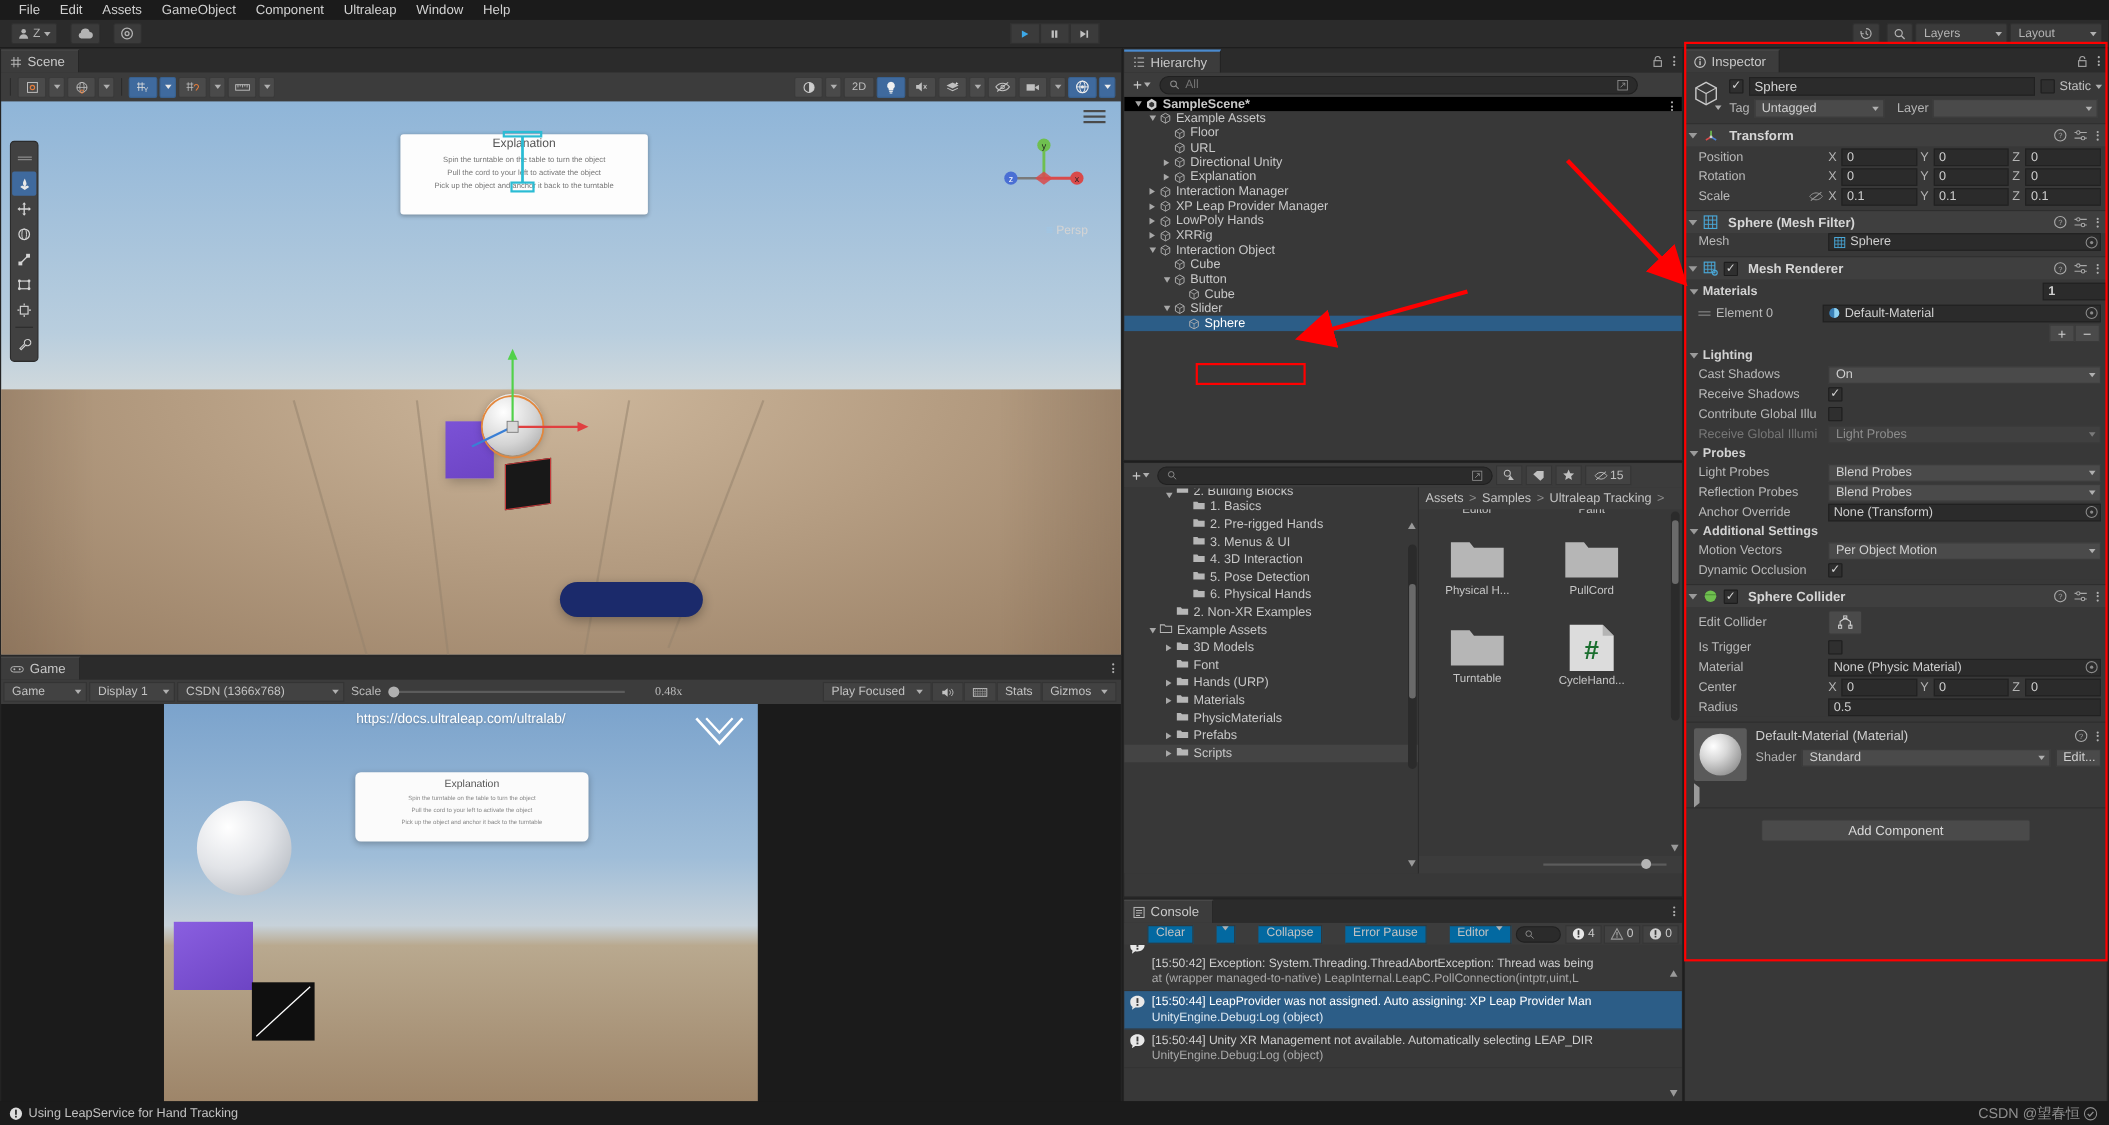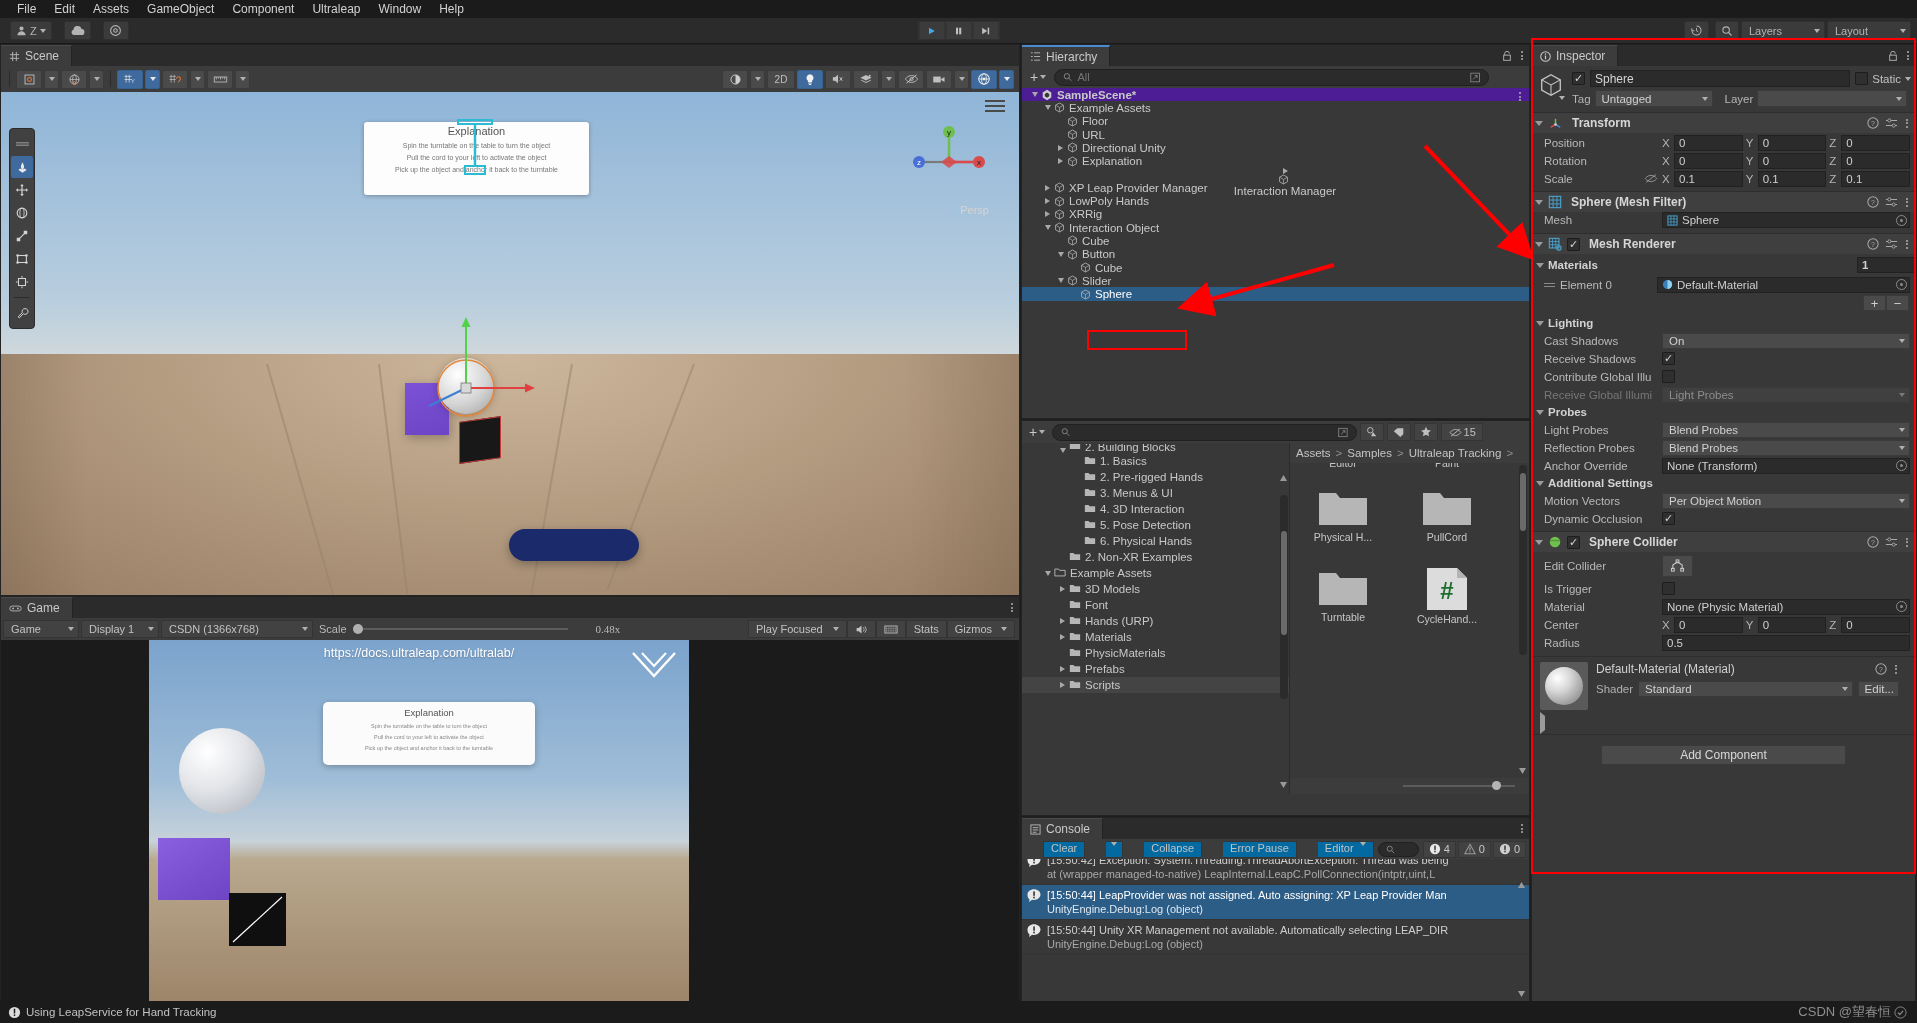--- a/index.html
+++ b/index.html
@@ -130,21 +130,21 @@
   #hier-panel { left: 1021px; top: 44px; width: 509px; height: 375px; }
   .h-toolbar { height: 22px; background: #3c3c3c; display: flex; align-items: center; padding: 0 4px; gap: 4px; }
   .plus-btn { display: flex; align-items: center; gap: 2px; color: #c8c8c8; font-size: 14px; padding: 0 4px; cursor: pointer; }
   .search-field {
     flex: 1; height: 17px; background: #2b2b2b; border: 1px solid #202020; border-radius: 9px;
     display: flex; align-items: center; padding: 0 8px; gap: 5px; color: #8a8a8a; font-size: 11px;
   }
   .search-field input { background: transparent; border: none; outline: none; color: #c8c8c8; font-size: 11px; width: 100%; font-family: inherit; }
   .tree { background: #383838; height: calc(100% - 43px); overflow: hidden; position: relative; }
   .trow { height: 13.3px; display: flex; align-items: center; font-size: 11.5px; color: #c9c9c9; cursor: pointer; position: relative; white-space: nowrap; }
-  .trow.scene-root { background: #4c1d95; }
+  .trow.scene-root { background: #000000; }
   .trow.selected { background: #2c5d87; color: #fff; }
   .tw { width: 13px; display: flex; align-items: center; justify-content: center; flex-shrink: 0; }
   .arrow-r { width: 0; height: 0; border-top: 3.5px solid transparent; border-bottom: 3.5px solid transparent; border-left: 5px solid #a8a8a8; }
   .arrow-d { width: 0; height: 0; border-left: 3.5px solid transparent; border-right: 3.5px solid transparent; border-top: 5px solid #a8a8a8; }
   .trow .ico { margin-right: 4px; flex-shrink: 0; display: flex; }
   .hier-kebab { position: absolute; right: 6px; top: 2px; }
 
   
   #proj-panel { left: 1021px; top: 420px; width: 509px; height: 396px; }
   .p-toolbar { height: 22px; background: #3c3c3c; display: flex; align-items: center; padding: 0 3px; gap: 3px; }
@@ -763,21 +763,21 @@
             <span class="arrow-r"></span>
           </span>
           <span class="ico">
             <svg width="11" height="11" viewBox="0 0 14 14">
               <path d="M7 1.3l5 2.8v5.8L7 12.7 2 9.9V4.1z" fill="none" stroke="#b0b0b0" stroke-width="1.1"></path>
               <path d="M2 4.1l5 2.8 5-2.8M7 6.9v5.8" fill="none" stroke="#b0b0b0" stroke-width=".9"></path>
             </svg>
           </span>
           <span>Explanation</span>
         </div>
-        <div class="trow" style="padding-left: 19px; flex-direction: column;">
+        <div class="trow" style="padding-left: 19px;">
           <span class="tw">
             <span class="arrow-r"></span>
           </span>
           <span class="ico">
             <svg width="11" height="11" viewBox="0 0 14 14">
               <path d="M7 1.3l5 2.8v5.8L7 12.7 2 9.9V4.1z" fill="none" stroke="#b0b0b0" stroke-width="1.1"></path>
               <path d="M2 4.1l5 2.8 5-2.8M7 6.9v5.8" fill="none" stroke="#b0b0b0" stroke-width=".9"></path>
             </svg>
           </span>
           <span>Interaction Manager</span>
@@ -1204,21 +1204,21 @@
       </div>
     </div>
 
     <div class="c-list" id="cons-list">
         <div class="c-item" style="margin-top: -9px;">
           <span class="err-ico"><svg width="16" height="16" viewBox="0 0 16 16">
               <path d="M8 1.2c3.6 0 6.5 2.4 6.5 5.4 0 3-2.9 5.4-6.5 5.4-.7 0-1.3-.1-1.9-.2L3 14l.6-2.6C2.1 10.4 1.5 9 1.5 6.6 1.5 3.6 4.4 1.2 8 1.2z" fill="#e8e8e8"></path>
               <rect x="7.2" y="3.4" width="1.7" height="4.4" fill="#3c3c3c"></rect>
               <rect x="7.2" y="8.7" width="1.7" height="1.7" fill="#3c3c3c"></rect>
             </svg></span>
-          <div style="overflow: hidden;">
+          <div style="overflow: hidden; margin-top: 16px;">
             <div class="txt">[15:50:42] Exception: System.Threading.ThreadAbortException: Thread was being</div>
             <div class="txt sub">at (wrapper managed-to-native) LeapInternal.LeapC.PollConnection(intptr,uint,L</div>
           </div>
         </div>
         <div class="c-item sel">
           <span class="err-ico"><svg width="16" height="16" viewBox="0 0 16 16">
               <path d="M8 1.2c3.6 0 6.5 2.4 6.5 5.4 0 3-2.9 5.4-6.5 5.4-.7 0-1.3-.1-1.9-.2L3 14l.6-2.6C2.1 10.4 1.5 9 1.5 6.6 1.5 3.6 4.4 1.2 8 1.2z" fill="#e8e8e8"></path>
               <rect x="7.2" y="3.4" width="1.7" height="4.4" fill="#3c3c3c"></rect>
               <rect x="7.2" y="8.7" width="1.7" height="1.7" fill="#3c3c3c"></rect>
             </svg></span>
@@ -1622,21 +1622,21 @@
         </div>
         <div class="fld-row" style="margin-bottom:5px;">
           <span class="fld-lbl">Radius</span>
           <div class="fld-ctl">
             <span class="num">0.5</span>
           </div>
         </div>
       </div>
 
       <div class="comp">
-        <div style="display:flex;padding:5px 16px 6px 8px;gap:8px;align-items:flex-start;">
+        <div style="display:flex;padding:5px 5px 6px 8px;gap:8px;align-items:flex-start;">
           <div class="mat-prev">
             <div class="mat-ball"></div>
           </div>
           <div style="flex:1;">
             <div style="display:flex;align-items:center;gap:6px;">
               <span style="font-size:12px;color:#d0d0d0;">Default-Material (Material)</span>
               <div style="margin-left:auto;display:flex;align-items:center;gap:6px;">
                 <svg width="12" height="12" viewBox="0 0 14 14">
                     <circle cx="7" cy="7" r="6" fill="none" stroke="#a9a9a9" stroke-width="1.2"></circle>
                     <text x="7" y="10.4" font-size="8" fill="#a9a9a9" text-anchor="middle" font-family="sans-serif">?</text>

